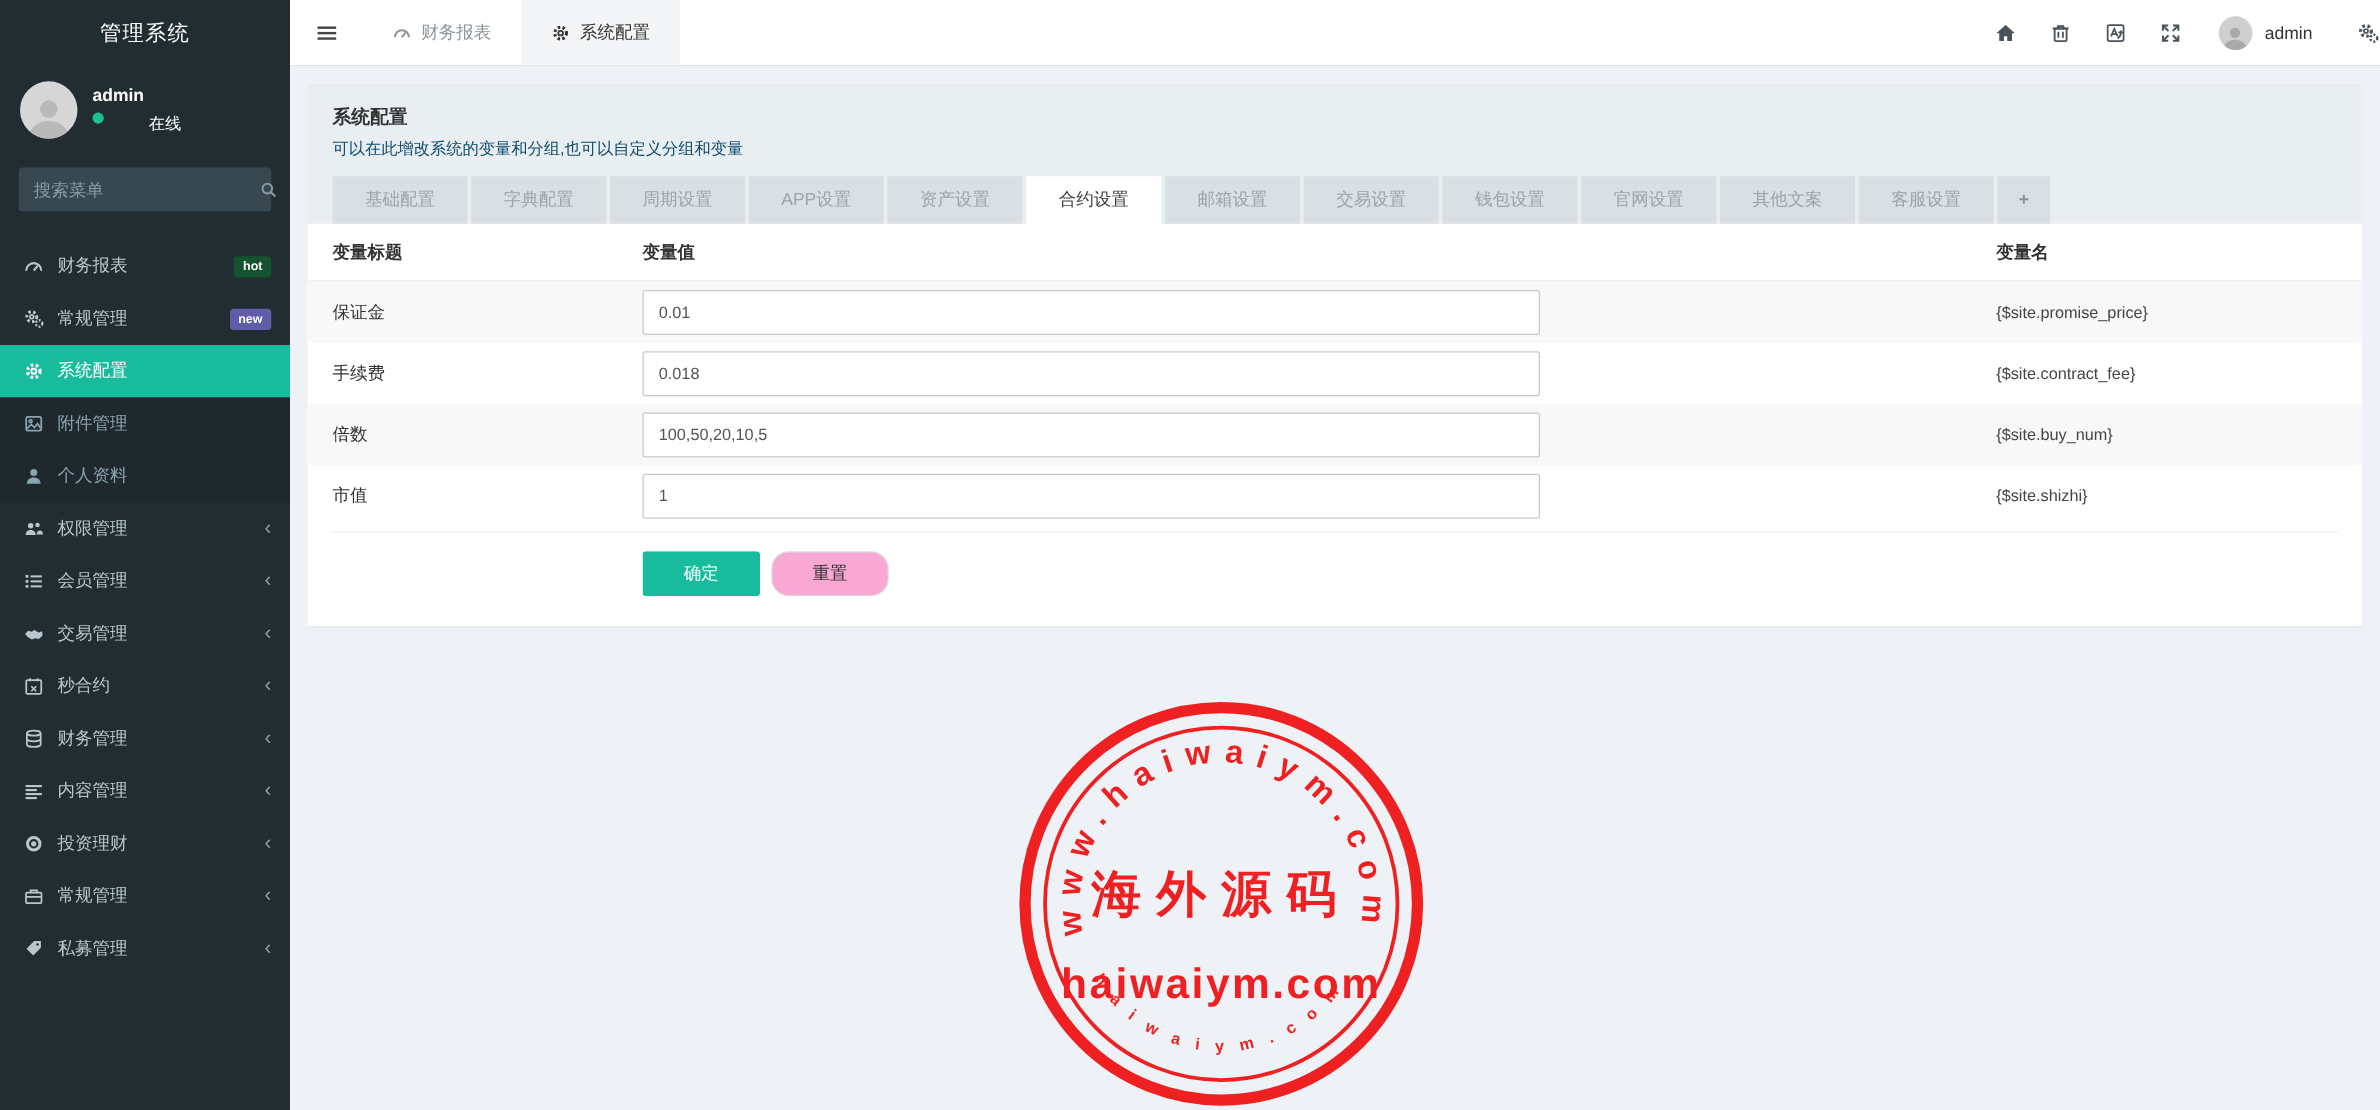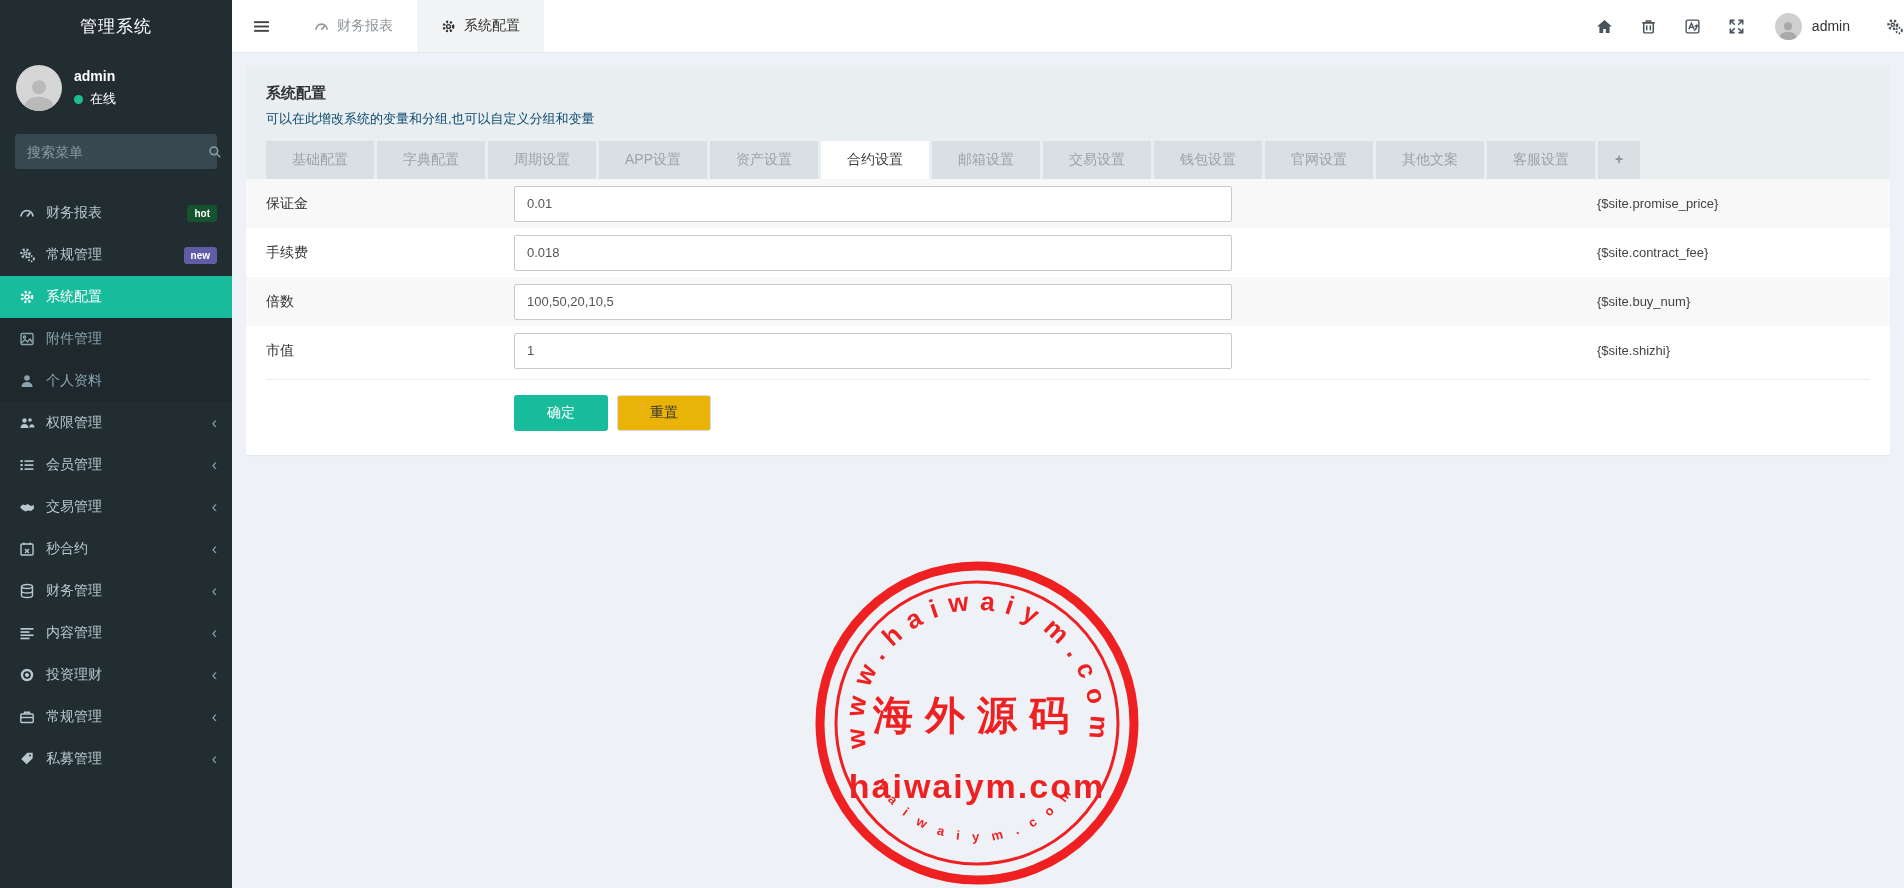--- a/index.html
+++ b/index.html
@@ -5,21 +5,21 @@
   * { margin:0; padding:0; box-sizing:border-box; }
   html,body { width:1904px; height:888px; overflow:hidden; font-family:"Liberation Sans","DejaVu Sans",sans-serif; background:#eef2f6; }
 
   
   .sidebar { position:absolute; left:0; top:0; width:232px; height:888px; background:#222d32; z-index:5; }
   .brand { height:53px; display:flex; align-items:center; justify-content:center; color:#ffffff; font-size:17px; letter-spacing:1px; }
   .user-panel { display:flex; align-items:center; padding:12px 16px 10px 16px; }
   .avatar-lg { width:46px; height:46px; border-radius:50%; background:#d6d6d6; display:flex; align-items:flex-end; justify-content:center; overflow:hidden; flex:0 0 46px; }
   .user-meta { margin-left:12px; }
   .user-name { color:#fff; font-weight:bold; font-size:14px; margin-bottom:6px; }
-  .user-status { display:flex; align-items:center; color:#fff; font-size:13px; }
+  .user-status { display:flex; align-items:flex-start; color:#fff; font-size:13px;gap:29px; }
   .dot { width:9px; height:9px; border-radius:50%; background:#1dbf92; margin-right:7px; }
   .sidebar-search { margin:13px 15px; height:35px; background:#374850; border-radius:3px; display:flex; align-items:center; padding:0 12px; }
   .sidebar-search input { flex:1; background:transparent; border:none; outline:none; color:#cfd8dc; font-size:14px; font-family:inherit; }
   .sidebar-search input::placeholder { color:#8a9ba5; }
   .menu { padding-top:10px; }
   .menu-item { height:42px; display:flex; align-items:center; padding:0 15px 0 18px; color:#b8c7ce; font-size:14px; cursor:pointer; position:relative; }
   .menu-item .mi-icon { width:17px; height:17px; margin-right:11px; display:flex; align-items:center; justify-content:center; }
   .menu-item svg { width:16px; height:16px; }
   .menu-item.submenu { background:#1e282d; color:#8aa4af; }
   .menu-item.active { background:#18bc9c; color:#ffffff; }
@@ -56,21 +56,21 @@
   .t-head { height:46px; font-size:14px; font-weight:bold; color:#333; border-bottom:1px solid #f0f0f0; }
   .t-row { height:49px; font-size:14px; color:#333; }
   .t-row.stripe { background:#f8f8f8; }
   .t-row input { width:718px; height:36px; border:1px solid #c9c9c9; border-radius:2px; padding:16px 12px; font-size:13px; color:#555; font-family:inherit; background:#fff; outline:none; }
   .var-name { font-size:13px; color:#444; }
   .divider { border-top:1px solid #eeeeee; margin:4px 20px 0 20px; }
   .card-footer { padding:15px 20px 24px 20px; display:grid; grid-template-columns:248px 1fr; }
   .btns { display:flex; gap:9px; }
   .btn { font-size:14px; padding:8px 32px; border-radius:3px; cursor:pointer; border:1px solid transparent; font-family:Liberation Serif, serif; }
   .btn-primary { background:#18bc9c; color:#fff; }
-  .btn-default { background:#eab308; border-color:#dcdcdc; color:#333; }
+  .btn-default { background:#f9a8d4; border-color:#dcdcdc; color:#333;border-radius:14px; }
 
   
   .watermark { position:absolute; left:811px; top:557px; width:332px; height:332px; pointer-events:none; opacity:0.93; z-index:3; }
 </style>
 </head>
 <body>
 
 <div class="sidebar">
   <div class="brand">管理系统</div>
 
@@ -340,20 +340,25 @@
         <div class="tab">邮箱设置</div>
         <div class="tab">交易设置</div>
         <div class="tab">钱包设置</div>
         <div class="tab">官网设置</div>
         <div class="tab">其他文案</div>
         <div class="tab">客服设置</div>
         <div class="tab plus">+</div>
       </div>
     </div>
 
+    <div class="grid-row t-head">
+      <div>变量标题</div>
+      <div>变量值</div>
+      <div>变量名</div>
+    </div>
 
     <div class="grid-row t-row stripe">
       <div>保证金</div>
       <div><input type="text" value="0.01" style=""></div>
       <div class="var-name">{$site.promise_price}</div>
     </div>
     <div class="grid-row t-row">
       <div>手续费</div>
       <div><input type="text" value="0.018" style=""></div>
       <div class="var-name">{$site.contract_fee}</div>

